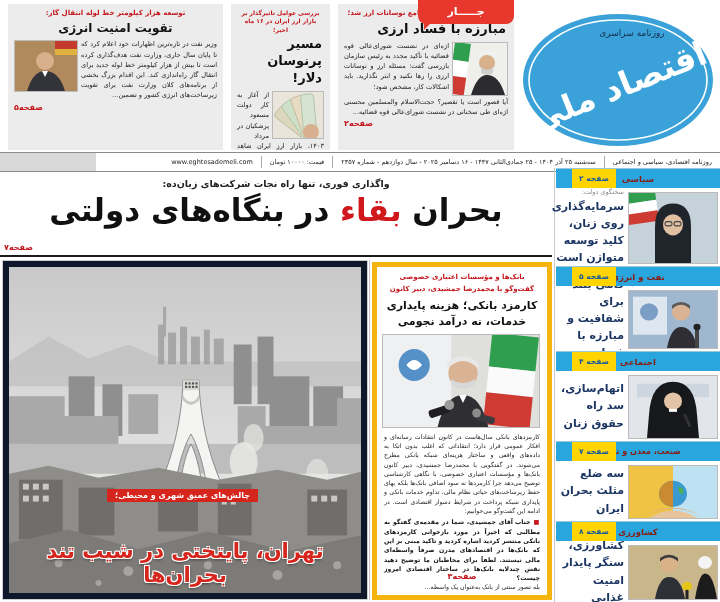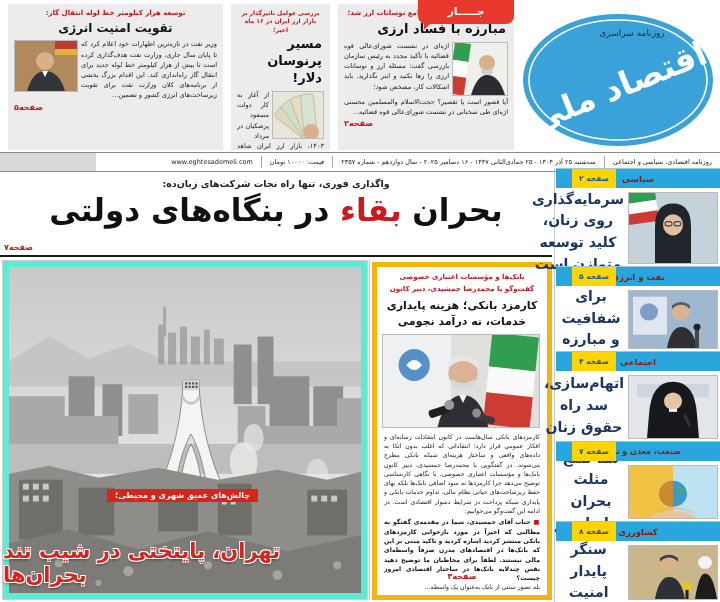--- a/index.html
+++ b/index.html
@@ -34,26 +34,26 @@
   .latin{direction:ltr;font-family:"DejaVu Sans",sans-serif;}
   
   .banner{position:absolute;left:0;top:174px;width:552px;height:83px;border-bottom:2px solid #1a1a1a;box-sizing:border-box;text-align:center;}
   .banner-kicker{font-size:9.5px;font-weight:bold;color:#222;margin-top:4px;}
   .banner-headline{margin:4px 0 12px 0;font-size:31px;font-weight:bold;color:#101010;line-height:1.15;letter-spacing:-0.5px;}
   .banner-headline .red{color:#d0171c;}
   .banner-page{position:absolute;left:4px;bottom:3px;color:#c4161c;font-weight:bold;font-size:8px;}
   
   .vdiv{position:absolute;width:1px;background:#c9c9c9;}
   
-  .leadphoto{position:absolute;left:2px;top:260px;width:366px;height:340px;background:#5eead4;border:1px solid #cfcfcf;
+  .leadphoto{position:absolute;left:2px;top:260px;width:366px;height:340px;background:#0f172a;border:1px solid #cfcfcf;
              box-sizing:border-box;padding:6px;}
   .leadphoto svg{display:block;width:100%;height:100%;}
   .lead-label{position:absolute;left:104px;top:228px;background:#d6251d;color:#fff;font-size:8px;font-weight:bold;
               padding:2px 8px;white-space:nowrap;}
-  .lead-headline{position:absolute;left:0;bottom:12px;width:100%;text-align:left;font-size:21px;font-weight:bold;color:#d6251d;
+  .lead-headline{position:absolute;left:0;bottom:12px;width:100%;text-align:center;font-size:21px;font-weight:bold;color:#d6251d;
       text-shadow:-1px -1px 0 #fff,1px -1px 0 #fff,-1px 1px 0 #fff,1px 1px 0 #fff,0 2px 3px rgba(0,0,0,.45);}
   
   .interview{position:absolute;left:372px;top:262px;width:180px;height:338px;border:5px solid #f6b40e;box-sizing:border-box;
              background:#fff;padding:5px 7px;overflow:hidden;}
   .int-kicker{color:#c4161c;font-weight:bold;font-size:7px;text-align:center;line-height:1.7;}
   .int-headline{margin:2px 0 4px 0;font-size:11px;font-weight:bold;color:#111;text-align:center;line-height:1.45;}
   .int-photo{display:block;width:100%;height:92px;border:1px solid #bbb;}
   .int-body{margin:4px 0 0 0;font-size:6.2px;line-height:1.5;text-align:justify;color:#222;}
   .int-q{margin:2px 0 0 0;font-size:6.2px;line-height:1.5;text-align:justify;color:#111;font-weight:bold;}
   .int-q:before{content:"■ ";color:#c4161c;}
@@ -62,21 +62,21 @@
   
   .sidebar{position:absolute;left:556px;top:168px;width:164px;height:434px;display:flex;flex-direction:column;}
   .sb-header{position:relative;height:19px;background:#2aa6de;border-top:1px solid #9bc7dd;display:flex;align-items:center;justify-content:center;}
   .sb-title{color:#8a1a10;font-weight:bold;font-size:8.5px;}
   .sb-badge{position:absolute;left:16px;top:0;bottom:0;width:44px;background:#ffd400;color:#155a9e;font-weight:bold;font-size:7.5px;
             display:flex;align-items:center;justify-content:center;}
   .sb-item{display:flex;flex-direction:row;gap:4px;padding:4px 2px;box-sizing:border-box;}
   .sb-photo{flex:0 0 88px;border:1px solid #bbb;}
   .sb-text{flex:1;display:flex;flex-direction:column;justify-content:center;}
   .sb-kicker{font-size:6.5px;color:#8a8a8a;margin-bottom:2px;text-align:right;}
-  .sb-headline{font-size:14px;font-weight:bold;color:#1c3663;line-height:1.55;text-align:center;}
+  .sb-headline{font-size:11px;font-weight:bold;color:#1c3663;line-height:1.55;text-align:right;}
   .s1{height:98px;} .s2{height:85px;} .s3{height:90px;} .s4{height:80px;} .s5{height:81px;}
   .sb-sec{display:flex;flex-direction:column;}
   .sb-sec .sb-item{flex:1;min-height:0;}
   .sb-sec svg{height:100%;width:88px;}
 </style>
 </head>
 <body>
 
 <div id="page">
 

